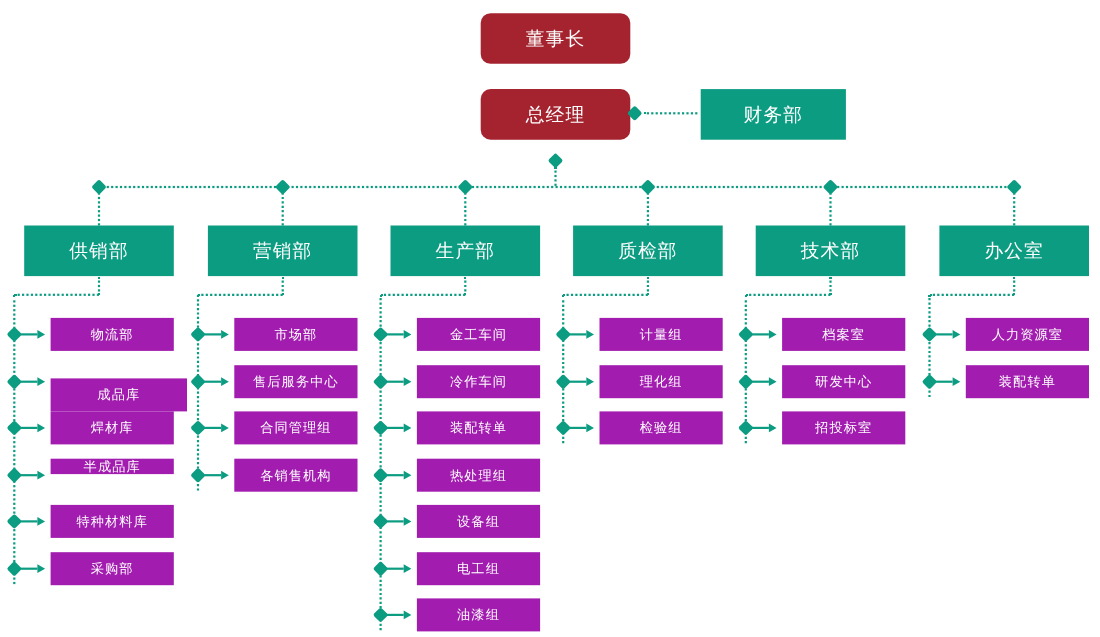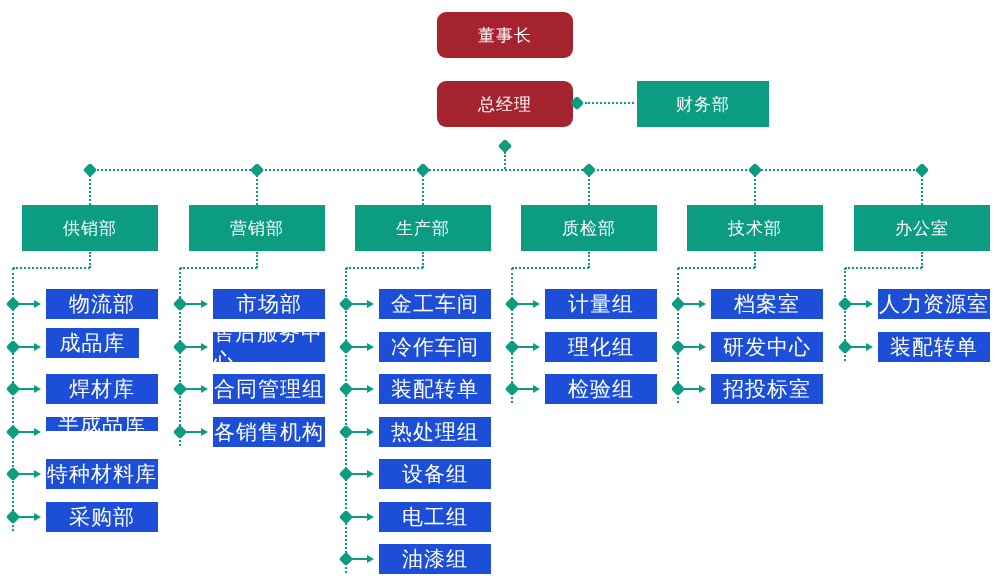--- a/index.html
+++ b/index.html
@@ -6,21 +6,21 @@
   .canvas{
     position:relative;width:1000px;height:579px;background:#ffffff;overflow:hidden;
     font-family:"DejaVu Sans","Liberation Sans",sans-serif;
   }
   .box{
     position:absolute;display:flex;align-items:center;justify-content:center;
     color:#ffffff;letter-spacing:1px;box-sizing:border-box;
   }
   .exec{background:#A4232E;border-radius:9px;font-size:17px;}
   .dept{background:#0B9C82;font-size:17px;}
-  .unit{background:#1d4ed8;font-size:21px;}
+  .unit{background:#a21caf;font-size:12px;}
   .dotted-h{position:absolute;border-top:2px dotted #0B9C82;}
   .dotted-v{position:absolute;border-left:2px dotted #0B9C82;}
   .diamond{position:absolute;width:10px;height:10px;background:#0B9C82;transform:rotate(45deg);border-radius:2px;}
   .arrow{position:absolute;height:2px;background:#0B9C82;}
   .arrow::after{
     content:"";position:absolute;right:-7px;top:-3px;width:0;height:0;
     border-left:7px solid #0B9C82;border-top:4px solid transparent;border-bottom:4px solid transparent;
   }
 </style>
 </head>
@@ -57,21 +57,21 @@
       <div class="dotted-v" style="left: 89px; top: 252px; height: 16px;"></div>
       <div class="dotted-h" style="left: 13px; top: 267px; width: 77px;"></div>
       <div class="dotted-v" style="left: 12px; top: 268px; height: 263px;"></div>
       <div class="diamond" style="left: 8px; top: 299px;"></div>
       <div class="arrow" style="left: 18px; top: 303px; width: 16px;"></div>
       <div class="box unit" style="left: 46px; top: 289px; width: 112px; height: 30px;">
         <span>物流部</span>
       </div>
       <div class="diamond" style="left: 8px; top: 342px;"></div>
       <div class="arrow" style="left: 18px; top: 346px; width: 16px;"></div>
-      <div class="box unit" style="left: 46px; top: 328px; width: 93px; height: 30px;">
+      <div class="box unit" style="left: 46px; top: 344px; width: 124px; height: 30px;">
         <span>成品库</span>
       </div>
       <div class="diamond" style="left: 8px; top: 384px;"></div>
       <div class="arrow" style="left: 18px; top: 388px; width: 16px;"></div>
       <div class="box unit" style="left: 46px; top: 374px; width: 112px; height: 30px;">
         <span>焊材库</span>
       </div>
       <div class="diamond" style="left: 8px; top: 427px;"></div>
       <div class="arrow" style="left: 18px; top: 431px; width: 16px;"></div>
       <div class="box unit" style="left: 46px; top: 417px; width: 112px; height: 14px;">

